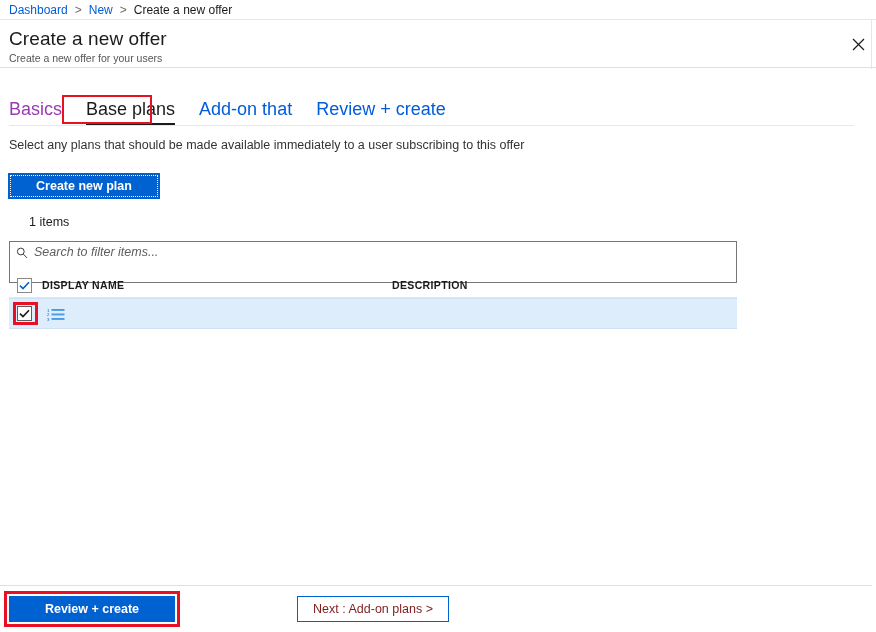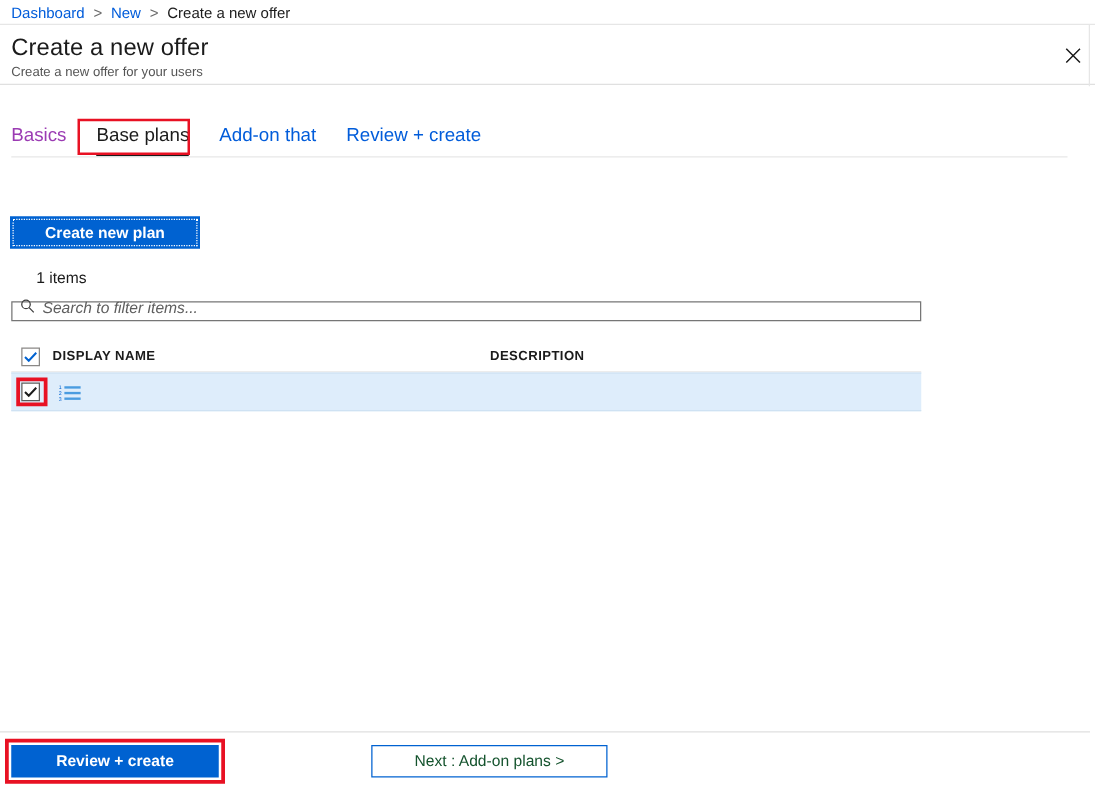--- a/index.html
+++ b/index.html
@@ -122,21 +122,21 @@
   
   #tabs {
     position: absolute;
     left: 9px;
     top: 28px;
     height: 28px;
     display: flex;
     align-items: flex-end;
   }
   .tab {
-    font-size: 15px;
+    font-size: 18px;
     line-height: 16px;
     padding: 0 0 8px 0;
     margin-right: 24px;
     cursor: pointer;
     white-space: nowrap;
     color: #015cda;
     position: relative;
   }
   .tab.visited { color: #9b3bb3; }
   .tab.active {
@@ -213,26 +213,26 @@
     line-height: 16px;
     margin-left: 20px;
   }
 
   
   #search-wrap {
     position: absolute;
     left: 9px;
     top: 172px;
     width: 728px;
-    height: 16px;
+    height: 42px;
     box-sizing: border-box;
     border: 1px solid #767676;
     background: #fff;
     display: flex;
-    align-items: flex-end;
+    align-items: flex-start;
   }
   #search-icon-box {
     width: 24px;
     height: 22px;
     display: flex;
     align-items: center;
     justify-content: center;
     flex: none;
   }
   #search-input {
@@ -396,24 +396,24 @@
     left: 199px;
     top: 10px;
     width: 90px;
     background: #ffffff;
     border: 1px solid #0062d1;
     color: #0062d1;
   }
   #next-button {
     left: 297px;
     top: 10px;
-    width: 189px;
+    width: 152px;
     background: #ffffff;
     border: 1px solid #0062d1;
-    color: #14532d;
+    color: #7f1d1d;
   }
 </style>
 </head>
 <body>
 
 <div id="app">
 
   <div id="breadcrumb-bar">
     <span class="crumb-link">Dashboard</span>
     <span class="crumb-sep">&gt;</span>
@@ -438,20 +438,21 @@
 
     <div id="tabs">
       <div class="tab visited">Basics</div>
       <div class="tab active">Base plans</div>
       <div class="tab">Add-on that</div>
       <div class="tab">Review + create</div>
     </div>
     <div id="tabs-rule"></div>
     <div id="tab-highlight"></div>
 
+    <div id="instruction">Select any plans that should be made available immediately to a user subscribing to this offer</div>
 
     <button id="create-plan-button">Create new plan</button>
 
     <div id="items-count">1 items</div>
 
     <div id="search-wrap">
       <span id="search-icon-box">
         <svg width="12" height="12" viewBox="0 0 12 12" aria-hidden="true">
           <circle cx="4.8" cy="4.5" r="3.4" stroke="#3b3b3b" stroke-width="1" fill="none"></circle>
           <path d="M7.3 7.1 L11 10.9" stroke="#3b3b3b" stroke-width="1" fill="none"></path>

